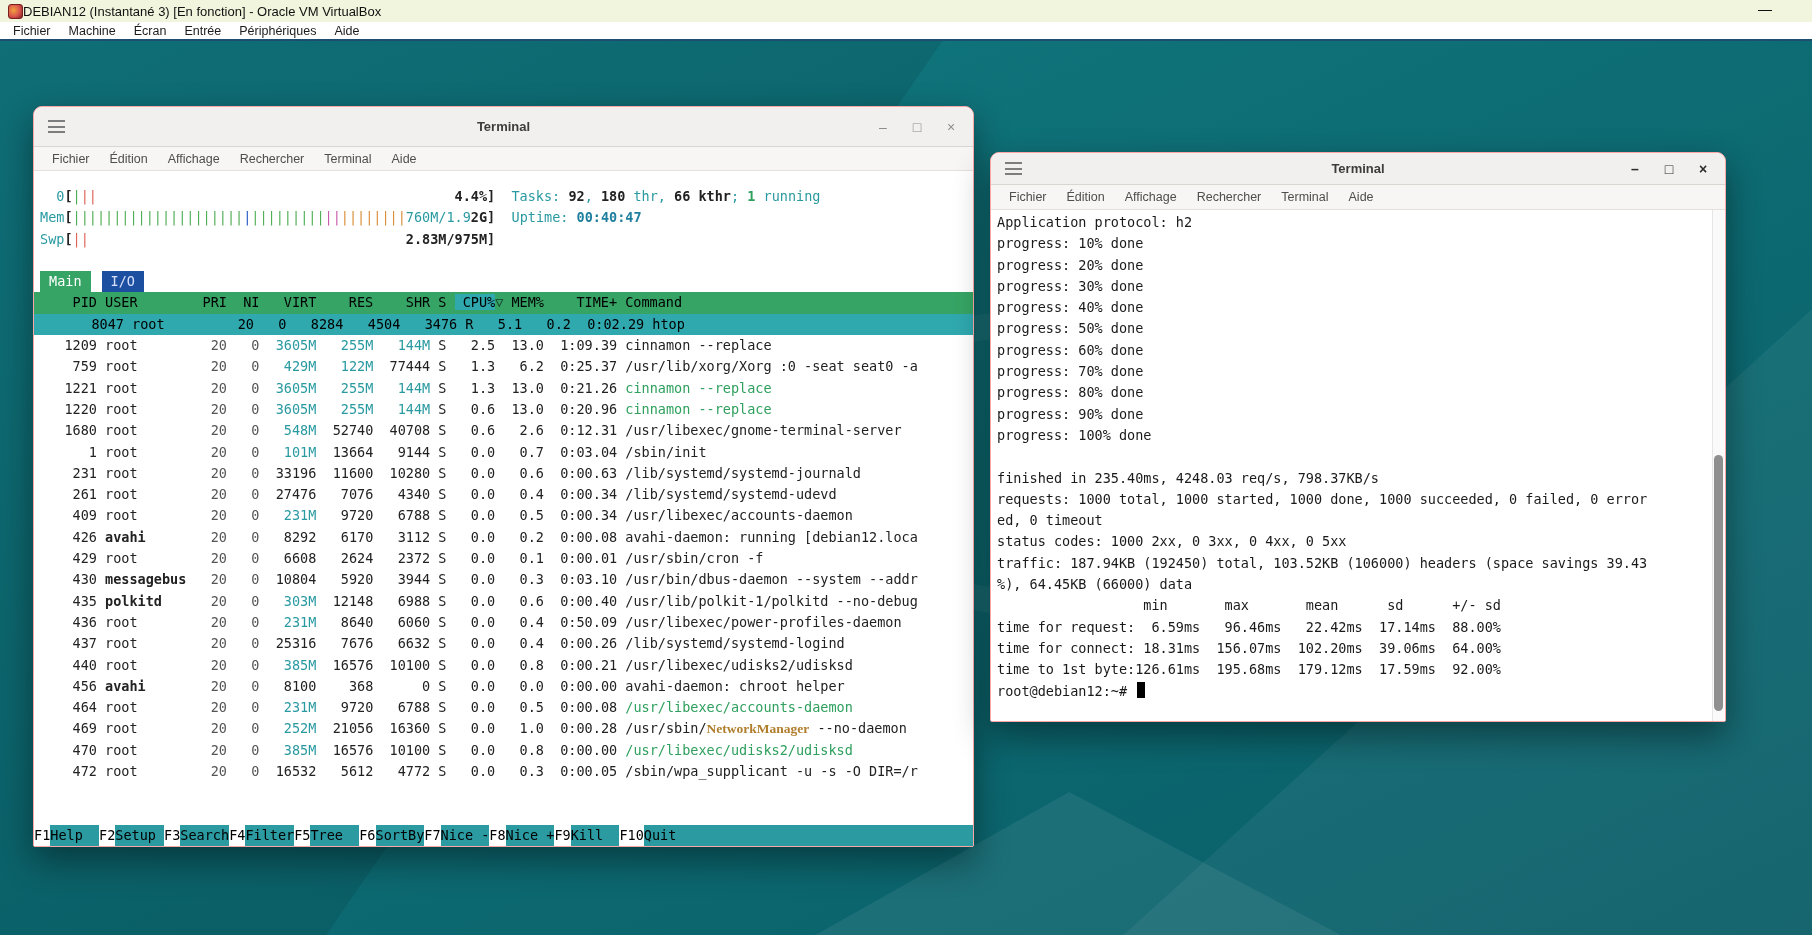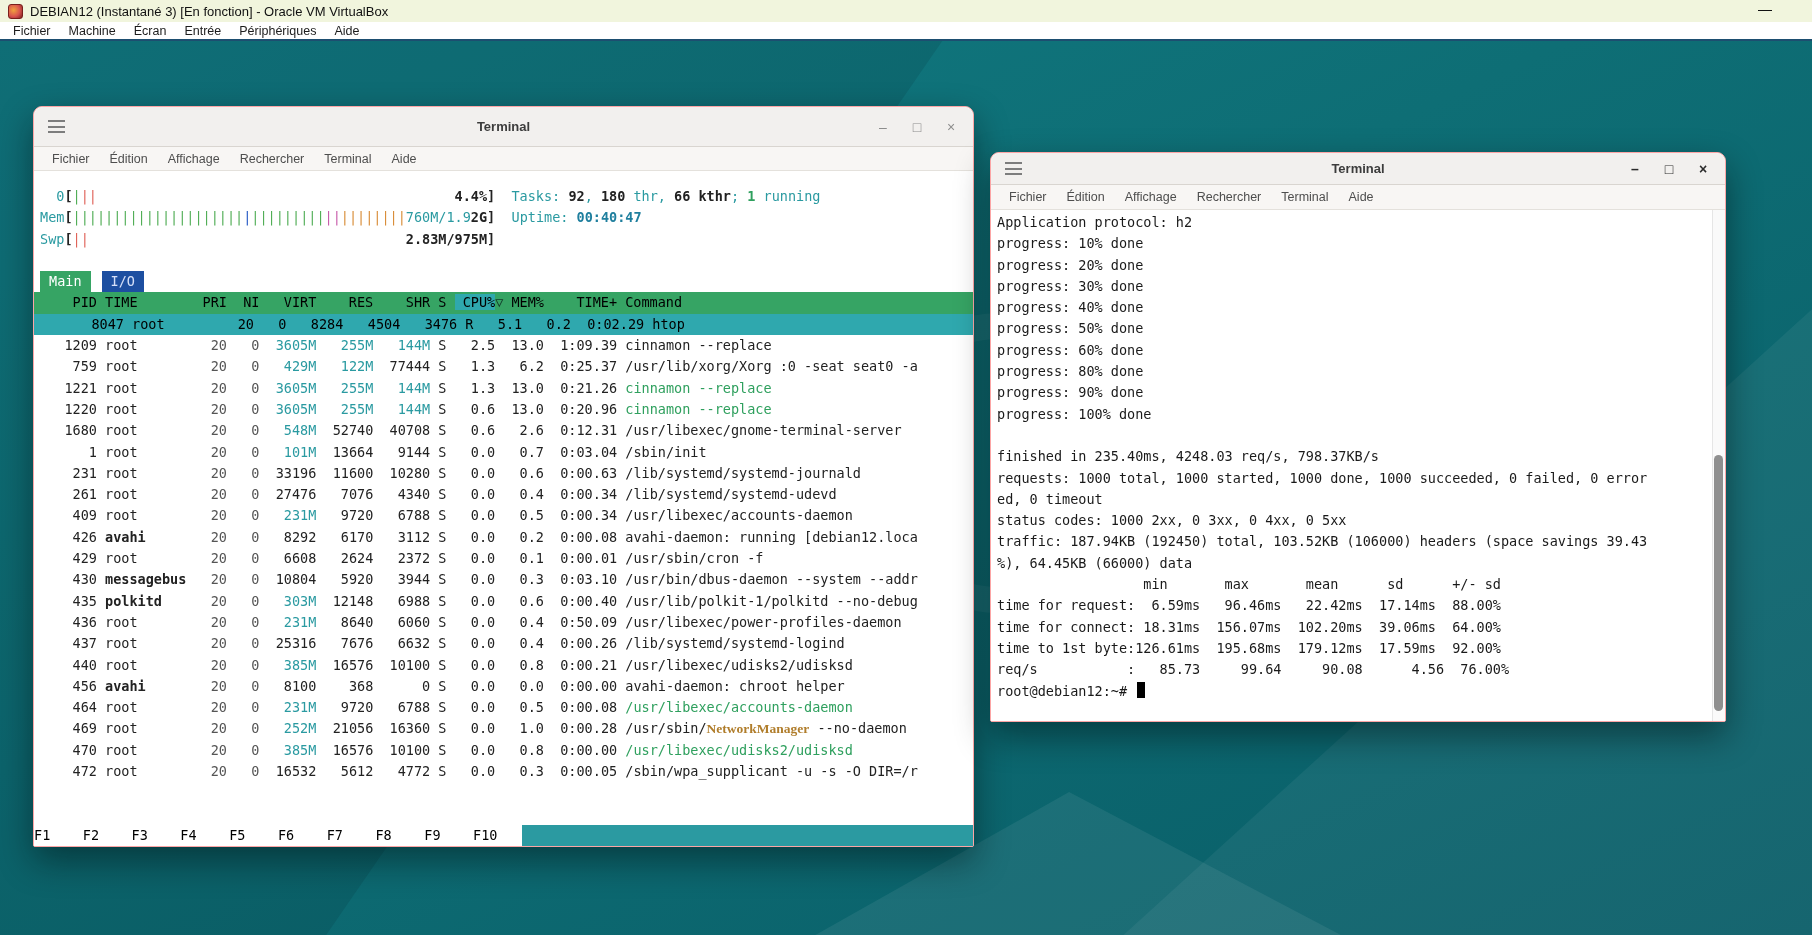--- a/index.html
+++ b/index.html
@@ -4,21 +4,21 @@
 <style>
   * { box-sizing: border-box; }
   html,body { margin:0; padding:0; }
   body {
     width:1812px; height:935px; overflow:hidden; position:relative;
     font-family:"Liberation Sans", sans-serif; background:#0e6e75;
   }
   
   .vbx-title {
     height:22px; background:var(--titlebar_tint); display:flex; align-items:center;
-    padding:0 8px; gap:7px; font-size:13px; color:#111; position:relative;
+    padding:0 8px; font-size:13px; color:#111; position:relative;
   }
   .vbx-ico {
     width:15px; height:15px; border-radius:3px; flex:0 0 auto;
     background:radial-gradient(circle at 35% 40%, #f0a23c 0%, #d9534f 55%, #7a1f1c 100%);
     border:1px solid #7a1f1c;
   }
   .vbx-min { position:absolute; right:34px; top:1px; font-size:14px; color:#111; cursor:default; padding:0 6px; }
   .vbx-menu {
     height:17px; background:#ffffff; display:flex; align-items:center;
     font-size:12.5px; color:#1c1c1c; padding-left:4px;
@@ -105,21 +105,21 @@
   .o  { color:var(--nm_orange); font-weight:bold;font-family:Liberation Serif, serif; }
   .ub { color:#222; font-weight:bold; }
   .pg { color:#52ae57; } .pr { color:#e0645a; } .pb { color:#2458c4; }
   .pm { color:#c85cab; } .po { color:#d98e3a; }
 
   
   .fkeys {
     position:absolute; left:0; right:0; bottom:0; height:21.3px;
     display:flex; white-space:pre; font-family:"DejaVu Sans Mono", monospace;
   }
-  .fk { display:flex;flex-direction:column; }
+  .fk { display:flex; }
   .fk-key { background:#fff; color:#000; }
   .fk-label { background:var(--fbar); color:#000; }
   .fk-fill { flex:1; background:var(--fbar); }
 
   
   .rline { color:#1a1a1a; }
   .cursor { display:inline-block; width:8px; height:16px; background:#000; vertical-align:-2px; margin-left:2px; }
   .sb { position:absolute; top:0; right:0; bottom:0; width:13px; background:#fafafa; border-left:1px solid #e6e6e6; }
   .sb-thumb { position:absolute; right:2px; width:9px; border-radius:5px; background:#8f8f8f; top:48%; height:50%; }
 </style>
@@ -170,21 +170,21 @@
     <div class="term-inner">
       <div id="htop-meters">
           <div class="hline"><span class="cyan">  0</span><span class="bk">[</span><span class="pg">|</span><span class="pr">||</span><span>                                            </span><span class="bk">4.4%</span><span class="bk">]</span><span>  </span><span class="cyan">Tasks: </span><span class="bk">92</span><span class="cyan">, </span><span class="bk">180</span><span class="cyan"> thr</span><span class="cyan">, </span><span class="bk">66</span><span class="bk"> kthr</span><span class="cyan">; </span><span class="grn">1</span><span class="cyan"> running</span></div>
           <div class="hline"><span class="cyan">Mem</span><span class="bk">[</span><span class="pg">|||||||||||||||||||||</span><span class="pb">|</span><span class="pg">|||||||||</span><span class="pm">||</span><span class="po">||||||||</span><span></span><span class="cyan">760M/1.9</span><span class="bk">2G</span><span class="bk">]</span><span>  </span><span class="cyan">Uptime: </span><span class="cyanb">00:40:47</span></div>
           <div class="hline"><span class="cyan">Swp</span><span class="bk">[</span><span class="pr">||</span><span>                                       </span><span class="bk">2.83M/975M</span><span class="bk">]</span></div>
         </div>
       <div class="tabsline" id="htop-tabs">
           <span class="tab active">Main</span>
           <span class="tab inactive">I/O</span>
         </div>
-      <div class="phead" id="htop-header"><span>    PID </span><span>TIME       </span><span> PRI  NI   VIRT    RES    SHR S </span><span class="sorted"> CPU%</span><span class="tri">▽</span><span> MEM%    TIME+ Command</span></div>
+      <div class="phead" id="htop-header"><span>    PID </span><span>USER       </span><span> PRI  NI   VIRT    RES    SHR S </span><span class="sorted"> CPU%</span><span class="tri">▽</span><span> MEM%    TIME+ Command</span></div>
       <div id="htop-rows">
           <div class="prow sel"><span class="d">   8047 </span><span class="d">root       </span><span class="gy">  20   0</span><span class="d">   8284</span><span class="d">   4504</span><span class="d">   3476</span><span class="d"> R</span><span class="d">   5.1   0.2  0:02.29 </span><span class="d">htop</span></div>
           <div class="prow"><span class="d">   1209 </span><span class="d">root       </span><span class="gy">  20   0</span><span class="cy">  3605M</span><span class="cy">   255M</span><span class="cy">   144M</span><span class="d"> S</span><span class="d">   2.5  13.0  1:09.39 </span><span class="d">cinnamon --replace</span></div>
           <div class="prow"><span class="d">    759 </span><span class="d">root       </span><span class="gy">  20   0</span><span class="cy">   429M</span><span class="cy">   122M</span><span class="d">  77444</span><span class="d"> S</span><span class="d">   1.3   6.2  0:25.37 </span><span class="d">/usr/lib/xorg/Xorg :0 -seat seat0 -a</span></div>
           <div class="prow"><span class="d">   1221 </span><span class="d">root       </span><span class="gy">  20   0</span><span class="cy">  3605M</span><span class="cy">   255M</span><span class="cy">   144M</span><span class="d"> S</span><span class="d">   1.3  13.0  0:21.26 </span><span class="g">cinnamon --replace</span></div>
           <div class="prow"><span class="d">   1220 </span><span class="d">root       </span><span class="gy">  20   0</span><span class="cy">  3605M</span><span class="cy">   255M</span><span class="cy">   144M</span><span class="d"> S</span><span class="d">   0.6  13.0  0:20.96 </span><span class="g">cinnamon --replace</span></div>
           <div class="prow"><span class="d">   1680 </span><span class="d">root       </span><span class="gy">  20   0</span><span class="cy">   548M</span><span class="d">  52740</span><span class="d">  40708</span><span class="d"> S</span><span class="d">   0.6   2.6  0:12.31 </span><span class="d">/usr/libexec/gnome-terminal-server</span></div>
           <div class="prow"><span class="d">      1 </span><span class="d">root       </span><span class="gy">  20   0</span><span class="cy">   101M</span><span class="d">  13664</span><span class="d">   9144</span><span class="d"> S</span><span class="d">   0.0   0.7  0:03.04 </span><span class="d">/sbin/init</span></div>
           <div class="prow"><span class="d">    231 </span><span class="d">root       </span><span class="gy">  20   0</span><span class="d">  33196</span><span class="d">  11600</span><span class="d">  10280</span><span class="d"> S</span><span class="d">   0.0   0.6  0:00.63 </span><span class="d">/lib/systemd/systemd-journald</span></div>
           <div class="prow"><span class="d">    261 </span><span class="d">root       </span><span class="gy">  20   0</span><span class="d">  27476</span><span class="d">   7076</span><span class="d">   4340</span><span class="d"> S</span><span class="d">   0.0   0.4  0:00.34 </span><span class="d">/lib/systemd/systemd-udevd</span></div>
@@ -227,34 +227,34 @@
     </div>
   <div class="term">
     <div style="padding-top:2px;" id="rterm-lines">
         <div class="rline">Application protocol: h2</div>
         <div class="rline">progress: 10% done</div>
         <div class="rline">progress: 20% done</div>
         <div class="rline">progress: 30% done</div>
         <div class="rline">progress: 40% done</div>
         <div class="rline">progress: 50% done</div>
         <div class="rline">progress: 60% done</div>
+        <div class="rline">progress: 70% done</div>
         <div class="rline">progress: 80% done</div>
         <div class="rline">progress: 90% done</div>
         <div class="rline">progress: 100% done</div>
         <div class="rline"></div>
         <div class="rline">finished in 235.40ms, 4248.03 req/s, 798.37KB/s</div>
         <div class="rline">requests: 1000 total, 1000 started, 1000 done, 1000 succeeded, 0 failed, 0 error</div>
         <div class="rline">ed, 0 timeout</div>
         <div class="rline">status codes: 1000 2xx, 0 3xx, 0 4xx, 0 5xx</div>
         <div class="rline">traffic: 187.94KB (192450) total, 103.52KB (106000) headers (space savings 39.43</div>
         <div class="rline">%), 64.45KB (66000) data</div>
         <div class="rline">                  min       max       mean      sd      +/- sd</div>
         <div class="rline">time for request:  6.59ms   96.46ms   22.42ms  17.14ms  88.00%</div>
         <div class="rline">time for connect: 18.31ms  156.07ms  102.20ms  39.06ms  64.00%</div>
         <div class="rline">time to 1st byte:126.61ms  195.68ms  179.12ms  17.59ms  92.00%</div>
-        <div class="rline">req/s           :   85.73     99.64     90.08      4.56  76.00%</div>
       </div>
     <div class="rline"><span>root@debian12:~# </span><span class="cursor"></span></div>
     <div class="sb">
       <div class="sb-thumb"></div>
     </div>
   </div>
 </div>
 
 </body></html>

